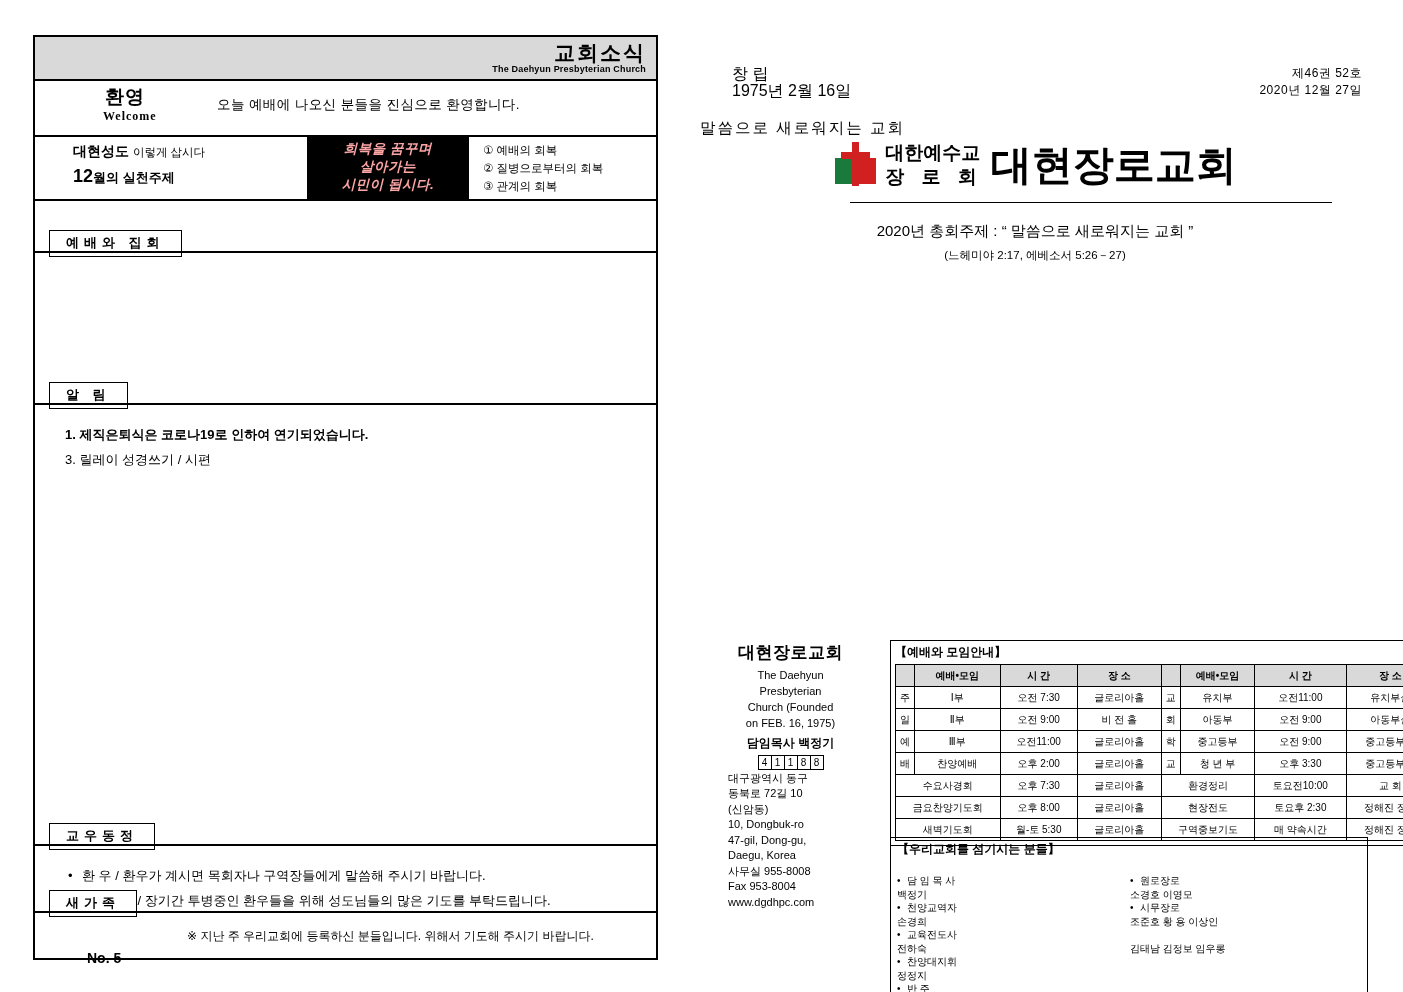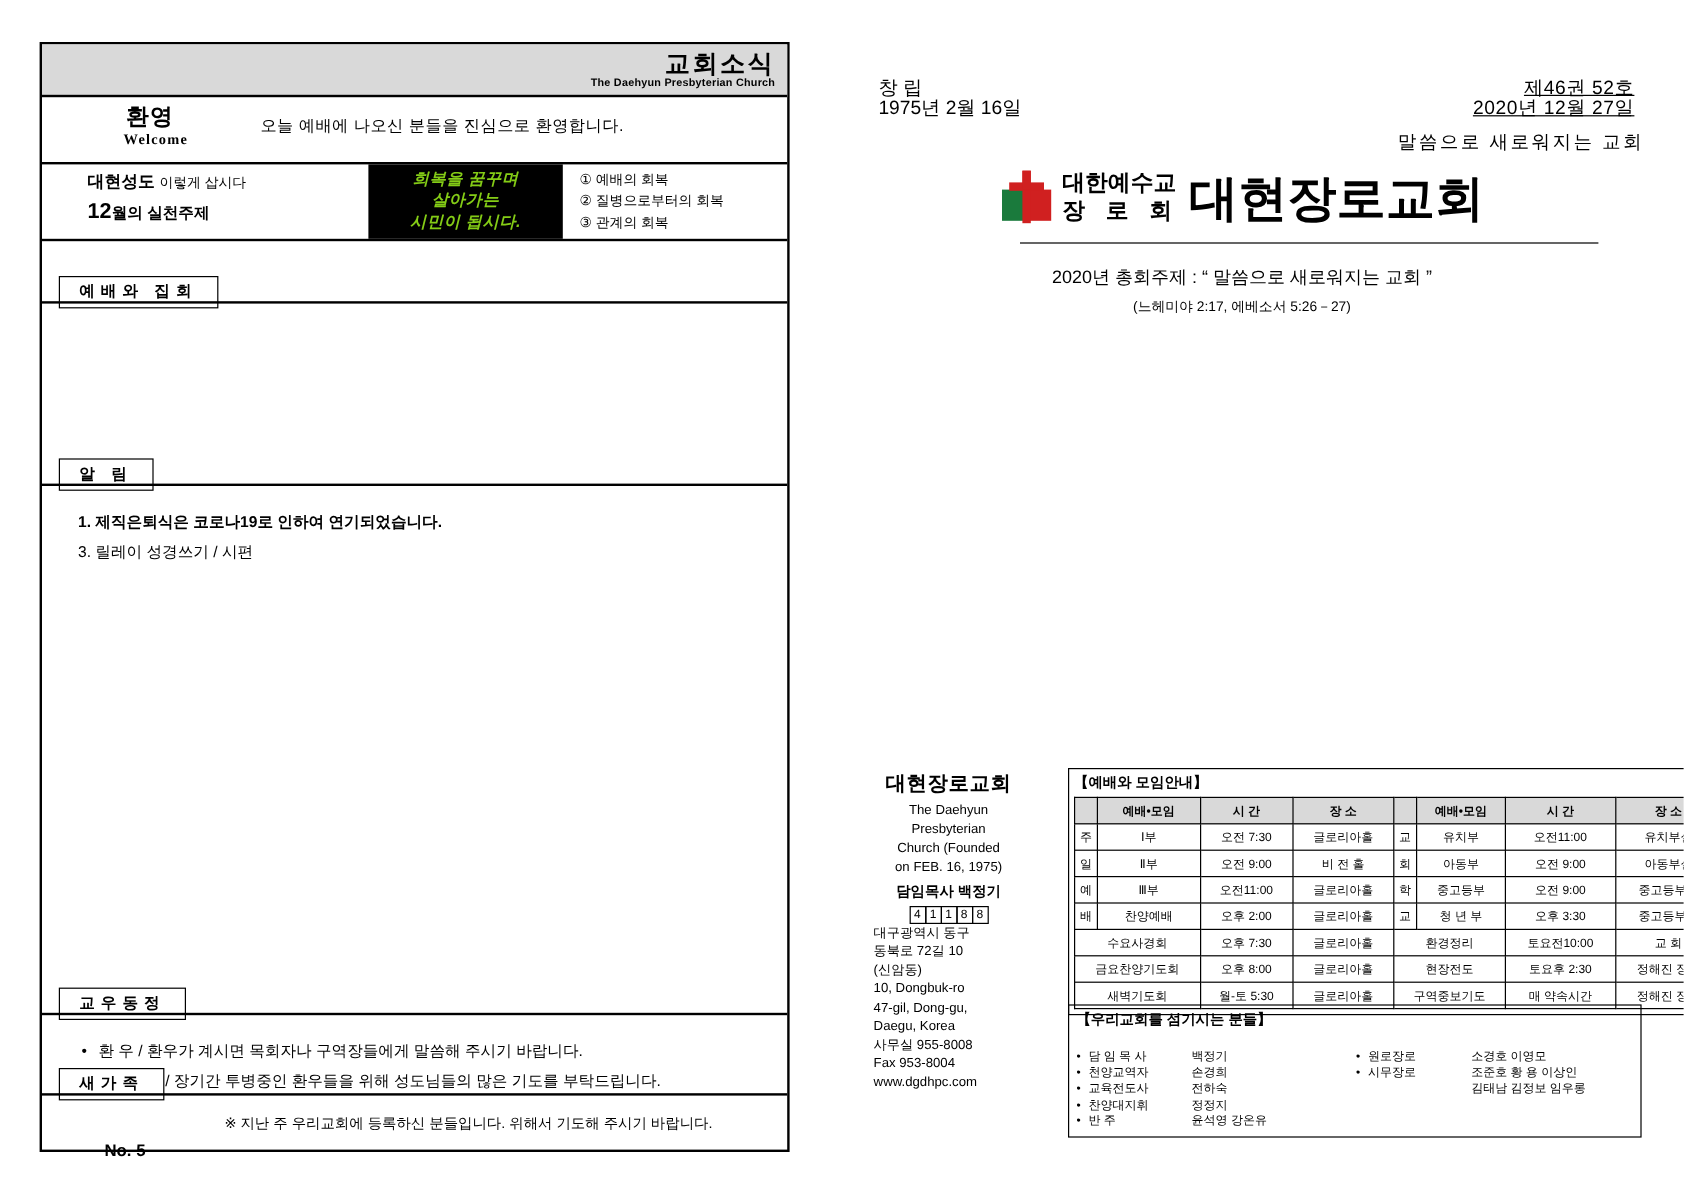--- a/index.html
+++ b/index.html
@@ -114,21 +114,21 @@
     top: 29px;
     font-size: 13px;
     font-weight: bold;
   }
   .theme-left .l2 .big {
     font-size: 18px;
   }
   .theme-mid {
     width: 162px;
     background: #000;
-    color: #84cc16;
+    color: #fca5a5;
     text-align: center;
     padding-top: 3px;
     box-sizing: border-box;
   }
   .theme-mid div {
     font-size: 13.5px;
     font-weight: bold;
     font-style: italic;
     line-height: 18px;
     letter-spacing: 0.5px;
@@ -234,32 +234,31 @@
     position: absolute;
     left: 32px;
     top: 25px;
     font-size: 16px;
     line-height: 17px;
   }
   .issue-right {
     position: absolute;
     right: 8px;
     top: 25px;
-    font-size: 16px;
+    font-size: 12px;
     line-height: 17px;
     text-align: right;
     letter-spacing: 0.5px;
-    text-decoration: underline;
   }
   .tagline {
     position: absolute;
     left: 0;
     right: 0;
-    top: 68px;
-    text-align: right;
+    top: 78px;
+    text-align: left;
     font-size: 15.5px;
     letter-spacing: 2px;
   }
   .logo-wrap {
     position: absolute;
     left: 0;
     right: 0;
     top: 100px;
     display: flex;
     justify-content: center;
@@ -393,21 +392,21 @@
     font-size: 12px;
     font-weight: bold;
     margin-bottom: 16px;
   }
   .srv-cols {
     display: flex;
     font-size: 10px;
     line-height: 13.5px;
   }
   .srv-col { flex: 1; }
-  .srv-row { display: flex; white-space: nowrap; }
+  .srv-row { display: flex; white-space: nowrap; flex-direction: column; }
   .srv-label { width: 96px; }
   .srv-label .b { display: inline-block; width: 10px; }
   .srv-val { }
 </style>
 </head>
 <body>
 
 <div class="page">
 
   <div class="left-panel">

